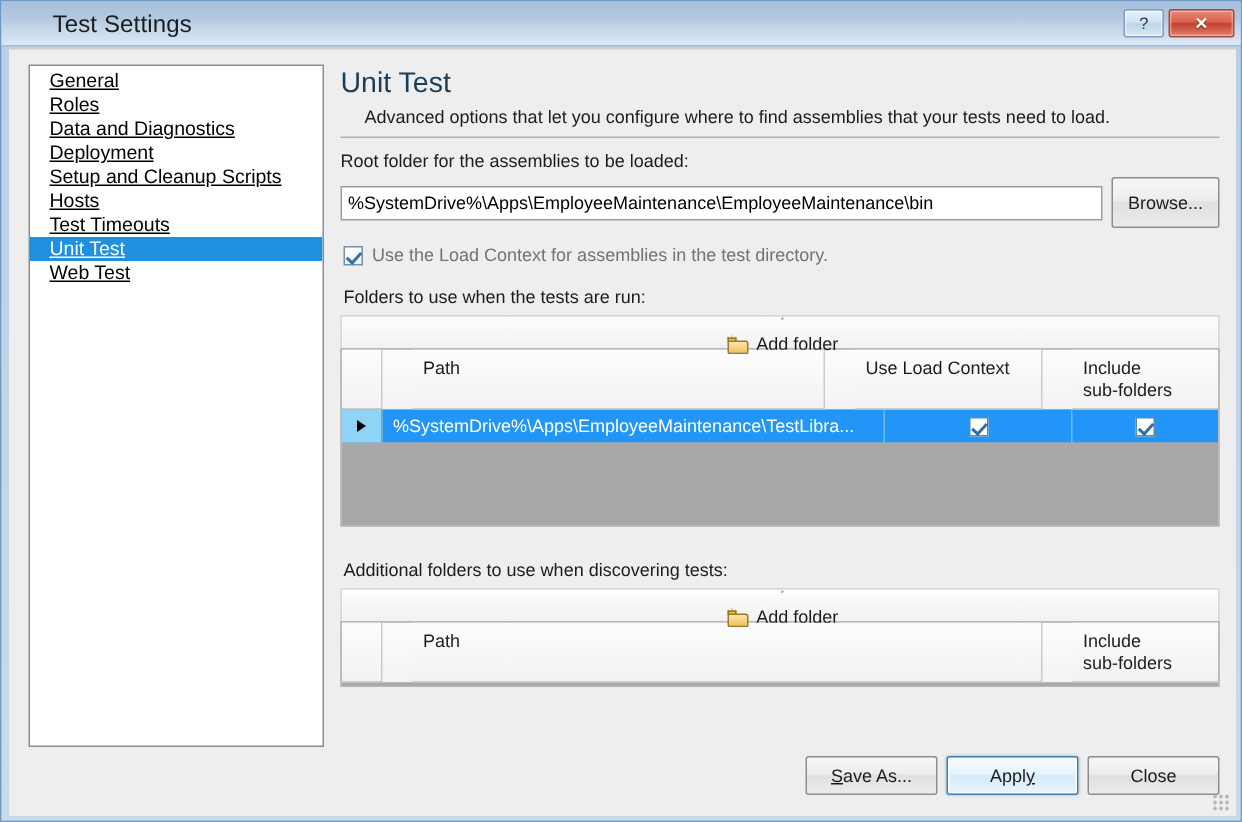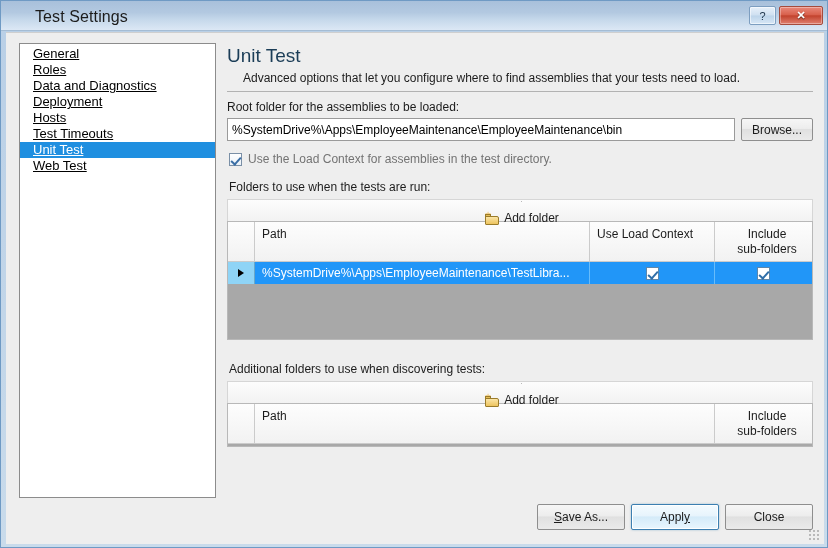--- a/index.html
+++ b/index.html
@@ -106,21 +106,21 @@
     border: 1px solid #9a9a9a;
     background: #ffffff;
     font-family: "Liberation Sans", sans-serif;
     font-size: 12px; color: #000000;
     padding: 0 4px;
     outline: none;
   }
   .btn {
     font-family: "Liberation Sans", sans-serif;
     font-size: 12px; color: #1c1c1c;
-    height: 23px;
+    height: 34px;
     min-width: 68px;
     padding: 0 10px;
     border: 1px solid #8e8e8e;
     border-radius: 2px;
     background: linear-gradient(180deg,#f6f6f6 0%,#ededed 45%,#e0e0e0 50%,#eaeaea 100%);
     cursor: default;
   }
   .btn.default {
     border: 1px solid #3c7fb1;
     box-shadow: inset 0 0 0 1px #ffffff, 0 0 2px rgba(60,127,177,.5);
@@ -189,33 +189,33 @@
     text-shadow: 0 0 1px rgba(140,20,20,.4);
   }
 
   
   .grid {
     margin-left: 4px;
     border: 1px solid #b8b8b8;
     background: #a8a8a8;
     overflow: hidden;
   }
-  .grid-head { display: flex; background: linear-gradient(180deg,#fdfdfd 0%,#f3f3f3 100%); }
+  .grid-head { display: flex; background: linear-gradient(180deg,#fdfdfd 0%,#f3f3f3 100%); gap: 20px; }
   .hcell {
     border-right: 1px solid #cbcbcb;
     border-bottom: 1px solid #cbcbcb;
     font-size: 12px; color: #1c1c1c;
     padding: 5px 0 4px 7px;
     background: linear-gradient(180deg,#fdfdfd 0%,#f2f2f2 100%);
     cursor: default;
   }
   .hcell.sel { width: 27px; flex: 0 0 27px; padding-left: 0; }
   .hcell.path { flex: 1 1 auto; }
   .hcell.ulc { width: 125px; flex: 0 0 125px; }
-  .hcell.inc { width: 97px; flex: 0 0 97px; border-right: none; line-height: 15px; text-align: center; }
+  .hcell.inc { width: 97px; flex: 0 0 97px; border-right: none; line-height: 15px; }
 
   .grid-row { display: flex; background: #2196f8; height: 22px; }
   .rcell {
     font-size: 12px; color: #ffffff;
     display: flex; align-items: center;
     padding-left: 7px;
     border-right: 1px solid #67bcfb;
     overflow: hidden; white-space: nowrap;
     cursor: default;
   }
@@ -281,20 +281,21 @@
     </div>
   </div>
 
   <div class="client">
 
     <div class="catlist">
       <div class="cat-item">General</div>
       <div class="cat-item">Roles</div>
       <div class="cat-item">Data and Diagnostics</div>
       <div class="cat-item">Deployment</div>
+      <div class="cat-item">Setup and Cleanup Scripts</div>
       <div class="cat-item">Hosts</div>
       <div class="cat-item">Test Timeouts</div>
       <div class="cat-item selected">Unit Test</div>
       <div class="cat-item">Web Test</div>
     </div>
 
     <div class="panel">
 
       <div class="page-title">Unit Test</div>
       <div class="page-sub">Advanced options that let you configure where to find assemblies that your tests need to load.</div>

